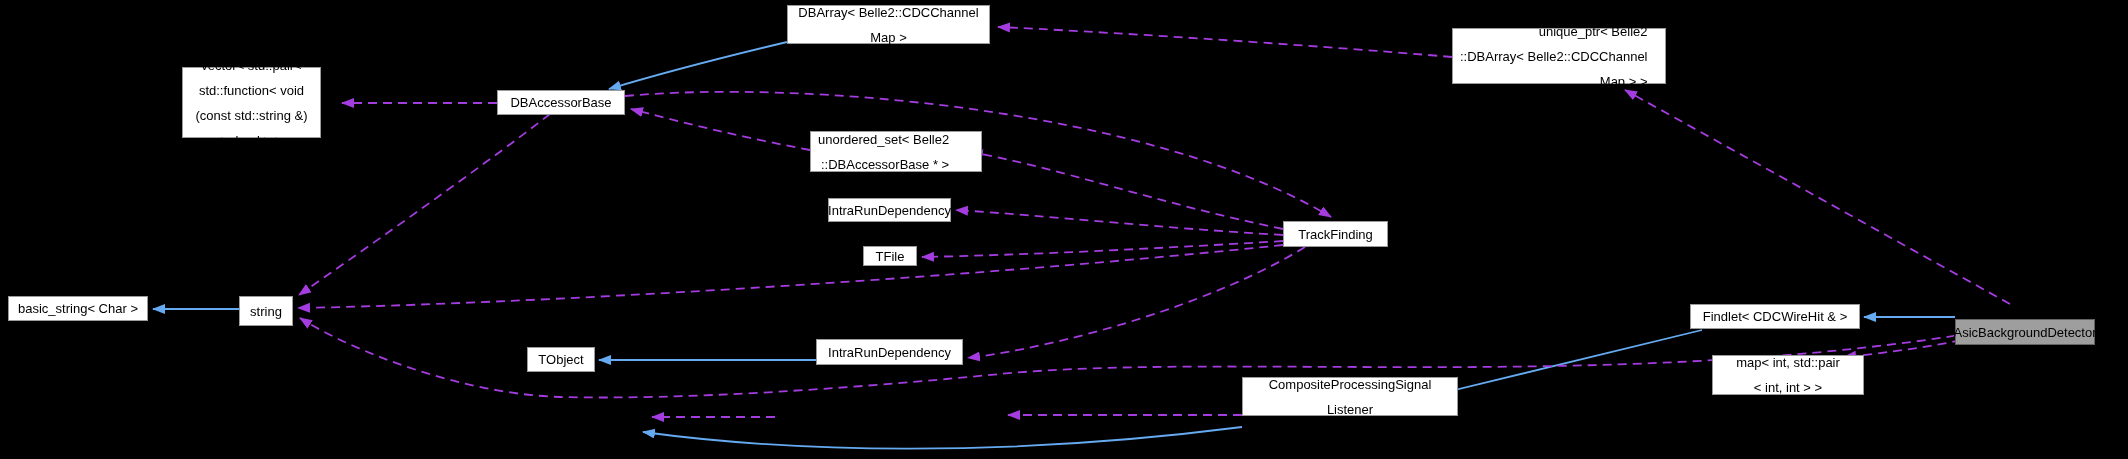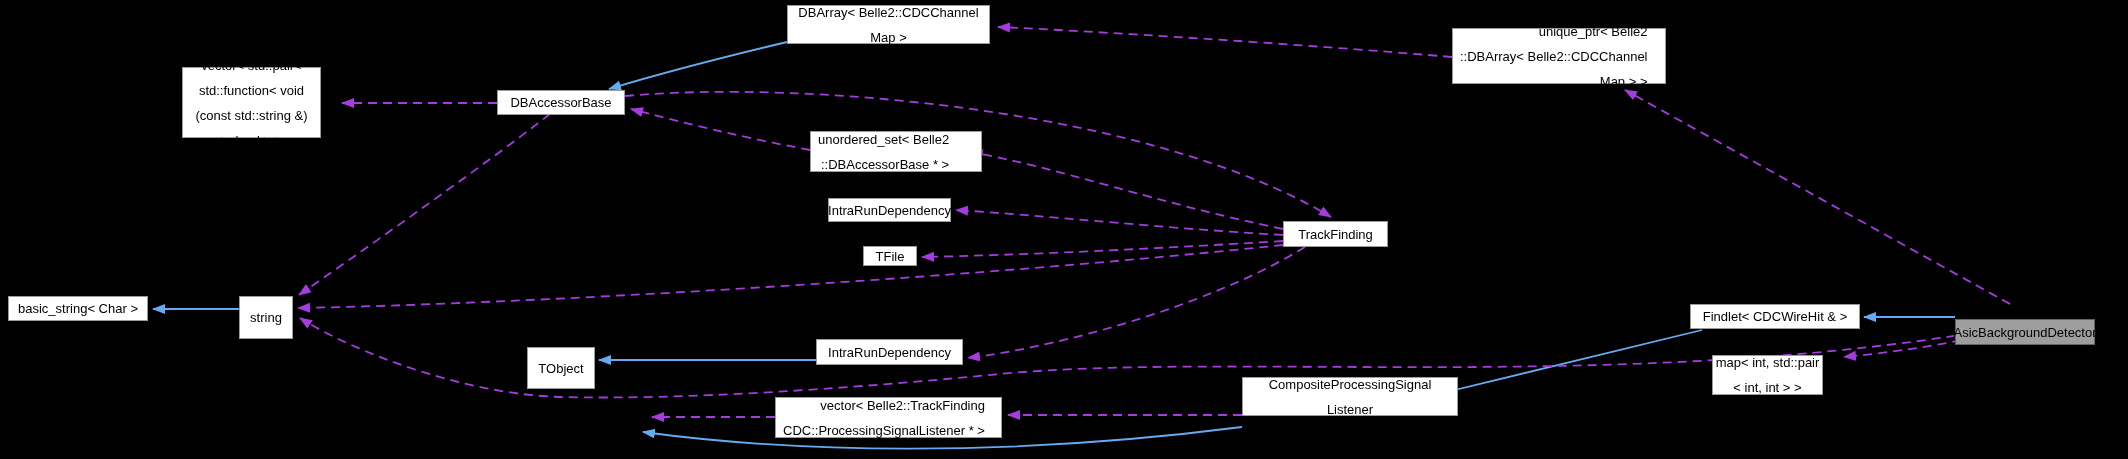--- a/index.html
+++ b/index.html
@@ -88,33 +88,31 @@
 ::DBAccessorBase * &gt;</div>
 
   <div class="node" style="left:828px;top:198px;width:123px;height:24px">IntraRunDependency</div>
 
   <div class="node" style="left:863px;top:246px;width:54px;height:20px">TFile</div>
 
   <div class="node" style="left:1283px;top:221px;width:105px;height:26px">TrackFinding</div>
 
   <div class="node" style="left:8px;top:296px;width:140px;height:25px">basic_string&lt; Char &gt;</div>
 
-  <div class="node" style="left:239px;top:296px;width:54px;height:43px">string</div>
+  <div class="node" style="left:239px;top:296px;width:54px;height:30px">string</div>
 
-  <div class="node" style="left:527px;top:347px;width:68px;height:42px">TObject</div>
+  <div class="node" style="left:527px;top:347px;width:68px;height:25px">TObject</div>
 
   <div class="node" style="left:816px;top:339px;width:147px;height:26px">IntraRunDependency</div>
 
   <div class="node" style="left:1690px;top:304px;width:170px;height:25px">Findlet&lt; CDCWireHit &amp; &gt;</div>
 
   <div class="node hl" style="left:1955px;top:319px;width:140px;height:26px">AsicBackgroundDetector</div>
 
-  <div class="node" style="left:1712px;top:355px;width:111px;height:40px">map&lt; int, std::pair
+  <div class="node" style="left:1712px;top:355px;width:152px;height:40px">map&lt; int, std::pair
 &lt; int, int &gt; &gt;</div>
 
 
-  <div class="node la" style="left:775px;top:397px;width:227px;height:41px">vector&lt; Belle2::TrackFinding
-CDC::ProcessingSignalListener * &gt;</div>
 
   <div class="node" style="left:1242px;top:377px;width:216px;height:39px">CompositeProcessingSignal
 Listener</div>
 
 </div>
 
 </body></html>

